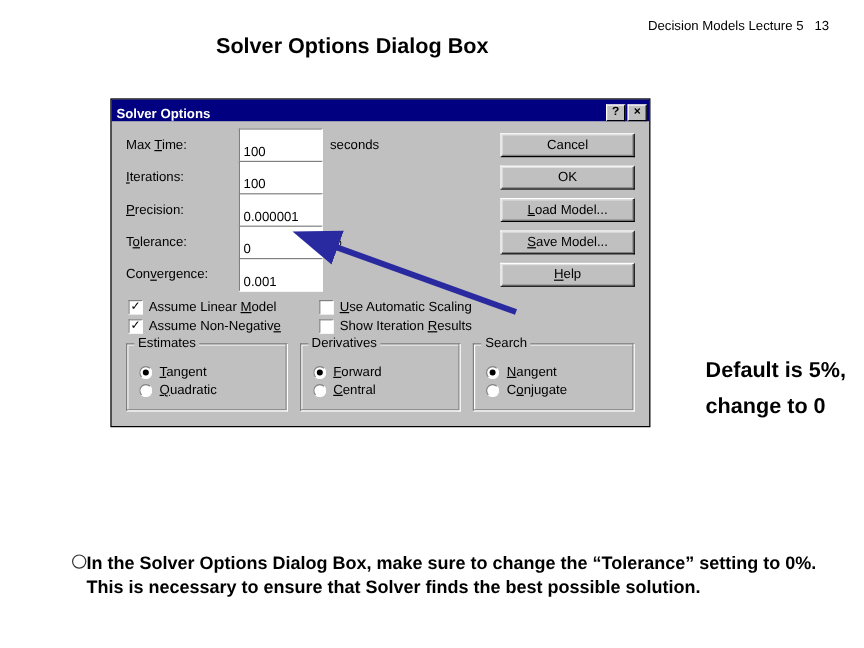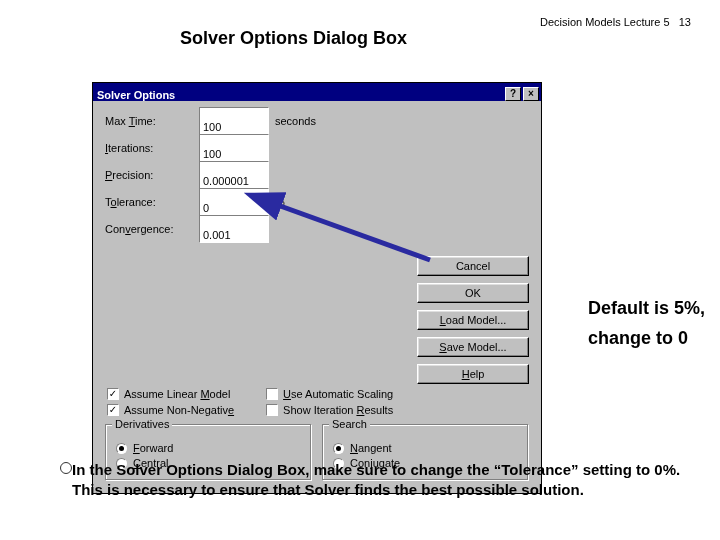--- a/index.html
+++ b/index.html
@@ -45,21 +45,21 @@
   }
   .unit { margin-left: 6px; width: 52px; font-size: 11px; }
   .btn-col { display: flex; flex-direction: column; gap: 7px; margin-left: auto; }
   .btn {
     width: 112px; height: 20px; background: #c0c0c0;
     border-top: 1px solid #fff; border-left: 1px solid #fff;
     border-right: 1px solid #000; border-bottom: 1px solid #000;
     box-shadow: inset -1px -1px 0 #808080, inset 1px 1px 0 #dfdfdf;
     font-size: 11px; display: flex; align-items: center; justify-content: center;
   }
-  .two-col-top { display: flex; gap: 10px; flex-direction: column; }
+  .two-col-top { display: flex; gap: 10px; }
   .left-inputs { width: 230px; }
   .checks { display: flex; gap: 32px; margin: 4px 0 8px 2px; }
   .check-col { display: flex; flex-direction: column; gap: 4px; }
   .chk { display: flex; align-items: center; gap: 5px; font-size: 11px; }
   .box {
     width: 12px; height: 12px; background: #fff;
     border-top: 1px solid #808080; border-left: 1px solid #808080;
     border-right: 1px solid #fff; border-bottom: 1px solid #fff;
     display: inline-flex; align-items: center; justify-content: center; font-size: 10px; line-height: 1;
   }
@@ -174,20 +174,33 @@
         </div>
         <div class="chk">
           <span class="box"></span>
           <span><span>Show Iteration </span><span class="u">R</span><span>esults</span></span>
         </div>
       </div>
     </div>
 
     <div class="groups">
       <div class="fieldset">
+        <div class="legend">Estimates</div>
+        <div class="radio-row">
+            <span class="radio">
+              <span class="dot"></span>
+            </span>
+            <span><span class="u">T</span><span>angent</span></span>
+          </div>
+        <div class="radio-row">
+            <span class="radio"></span>
+            <span><span class="u">Q</span><span>uadratic</span></span>
+          </div>
+      </div>
+      <div class="fieldset">
         <div class="legend">Derivatives</div>
         <div class="radio-row">
             <span class="radio">
               <span class="dot"></span>
             </span>
             <span><span class="u">F</span><span>orward</span></span>
           </div>
         <div class="radio-row">
             <span class="radio"></span>
             <span><span class="u">C</span><span>entral</span></span>

